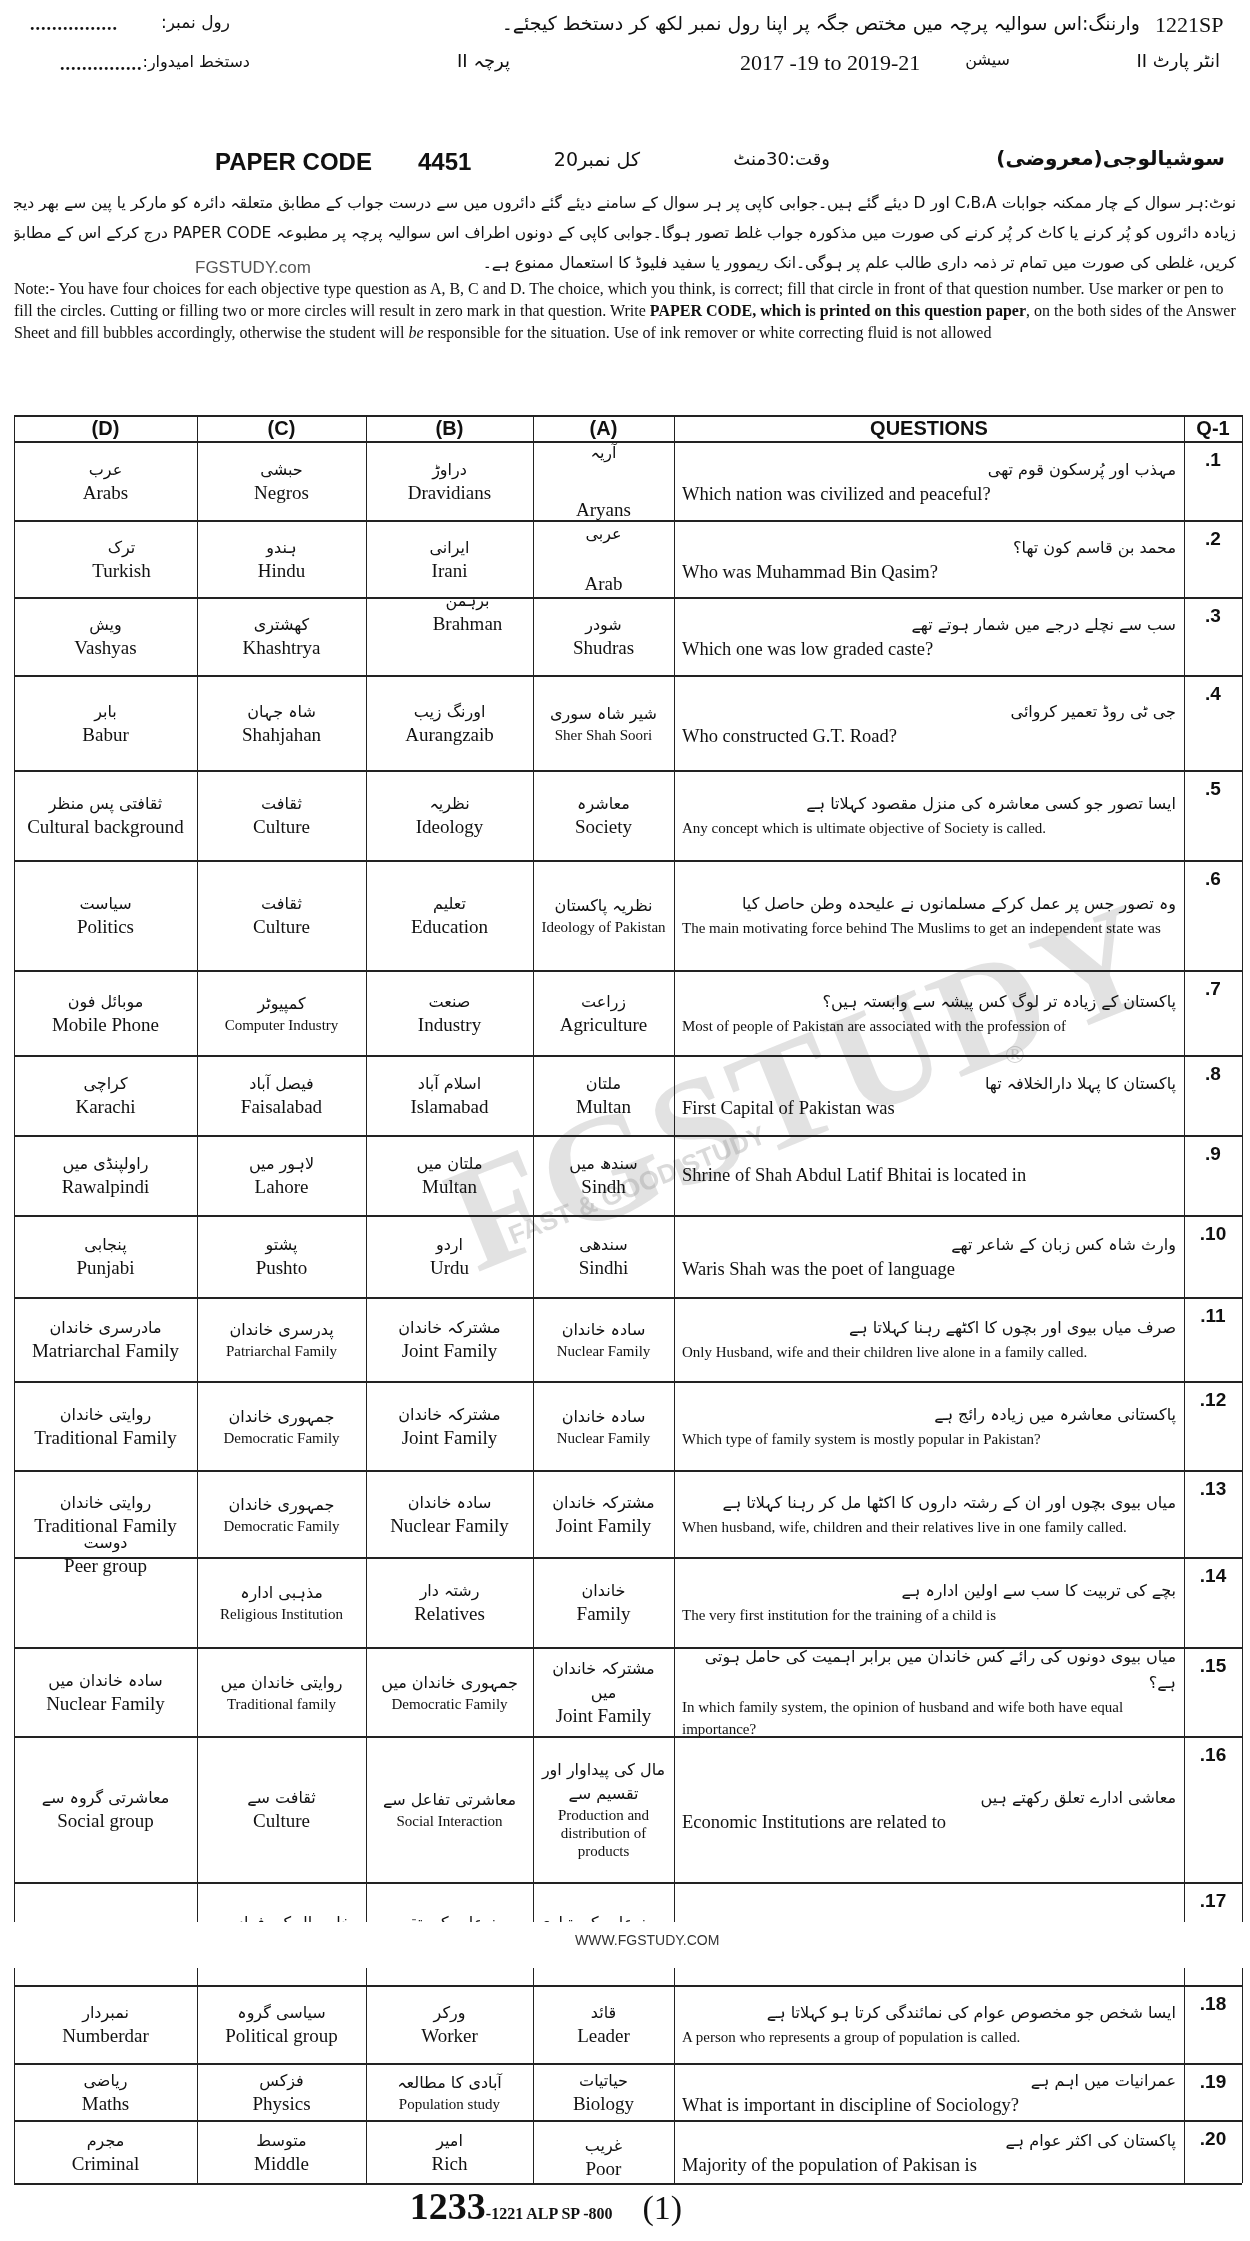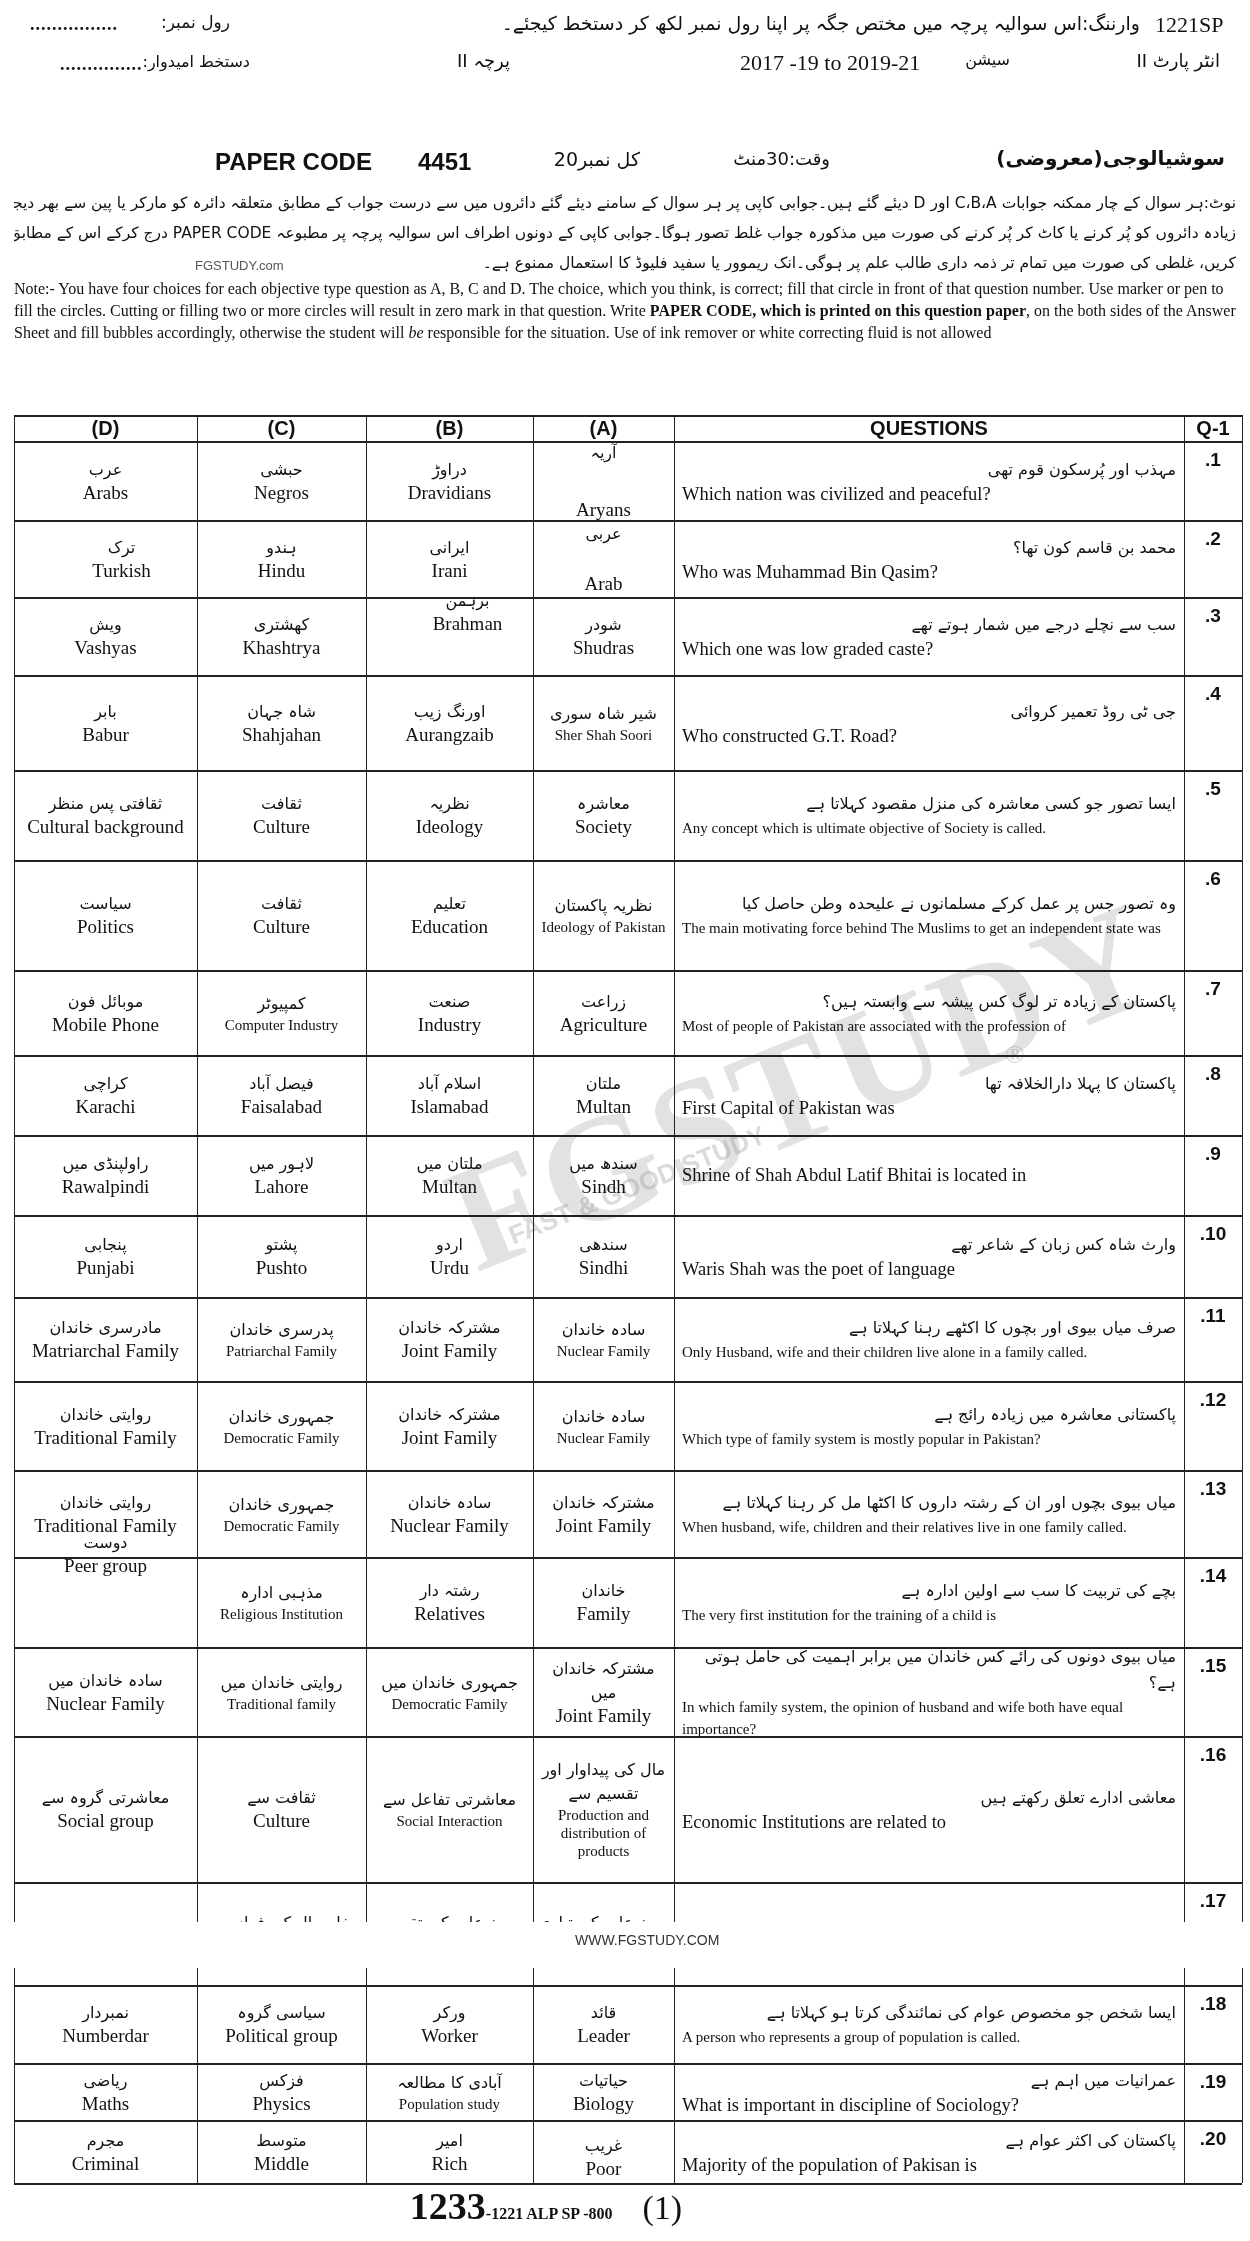--- a/index.html
+++ b/index.html
@@ -61,21 +61,21 @@
 
 <div class="abs paper-code" style="left:215px; top:148px;">PAPER CODE</div>
 <div class="abs paper-code" style="left:418px; top:148px;">4451</div>
 <div class="abs hdr-line urdu" style="right:610px; top:148px; font-size:19px;">کل نمبر20</div>
 <div class="abs hdr-line urdu" style="right:420px; top:148px; font-size:18px;">وقت:30منٹ</div>
 <div class="abs hdr-line urdu" style="right:25px; top:146px; font-size:20px; font-weight:bold;">سوشیالوجی(معروضی)</div>
 
 <div class="abs urdu note-urdu" style="left:14px; right:14px; top:188px; text-align:justify; text-align-last:right; white-space:nowrap; overflow:hidden;">نوٹ:ہر سوال کے چار ممکنہ جوابات C،B،A اور D دیئے گئے ہیں۔جوابی کاپی پر ہر سوال کے سامنے دیئے گئے دائروں میں سے درست جواب کے مطابق متعلقہ دائرہ کو مارکر یا پین سے بھر دیجئے۔ایک سے</div>
 <div class="abs urdu note-urdu" style="left:14px; right:14px; top:218px; white-space:nowrap; overflow:hidden;">زیادہ دائروں کو پُر کرنے یا کاٹ کر پُر کرنے کی صورت میں مذکورہ جواب غلط تصور ہوگا۔جوابی کاپی کے دونوں اطراف اس سوالیہ پرچہ پر مطبوعہ PAPER CODE درج کرکے اس کے مطابق دائرے پُر</div>
 <div class="abs urdu note-urdu" style="right:14px; top:248px; white-space:nowrap;">کریں، غلطی کی صورت میں تمام تر ذمہ داری طالب علم پر ہوگی۔انک ریموور یا سفید فلیوڈ کا استعمال ممنوع ہے۔</div>
-<div class="abs wm-small" style="left:195px; top:258px; font-size:13px;">FGSTUDY.com</div>
+<div class="abs wm-small" style="left:195px; top:258px; font-size:17px;">FGSTUDY.com</div>
 
 <div class="abs note-en" style="left:14px; width:1228px; top:278px;">
   <span>Note:- You have four choices for each objective type question as A, B, C and D. The choice, which you think, is correct; fill that circle in front of that question number. Use marker or pen to fill the circles. Cutting or filling two or more circles will result in zero mark in that question. Write </span><b>PAPER CODE, which is printed on this question paper</b><span>, on the both sides of the Answer Sheet and fill bubbles accordingly, otherwise the student will </span><i>be</i><span> responsible for the situation. Use of ink remover or white correcting fluid is not allowed</span>
 </div>
 
 <div class="watermark">FGSTUDY</div>
 <div class="watermark2">FAST &amp; GOOD STUDY</div>
 <div class="abs" style="left:1005px; top:1040px; font-size:26px; color:rgba(150,150,150,0.45);">®</div>
 
 <div id="mcq">

